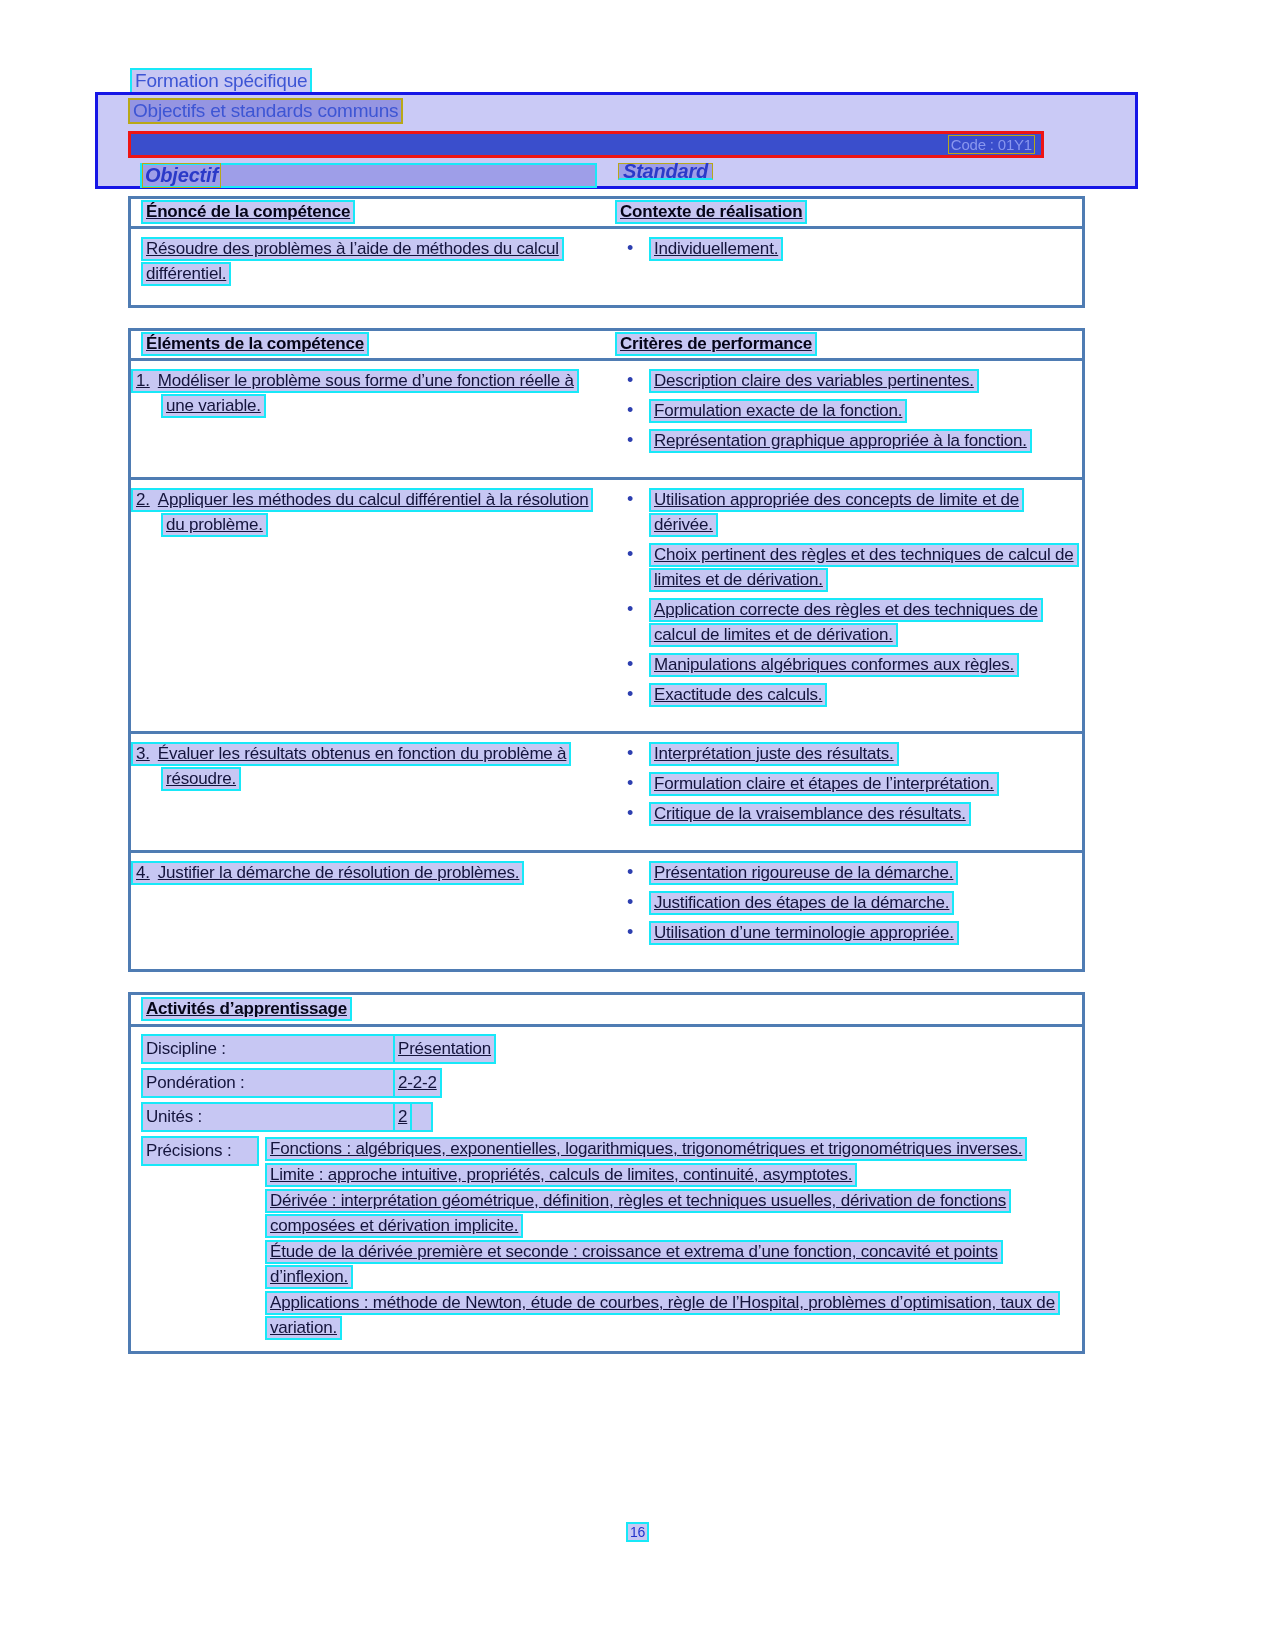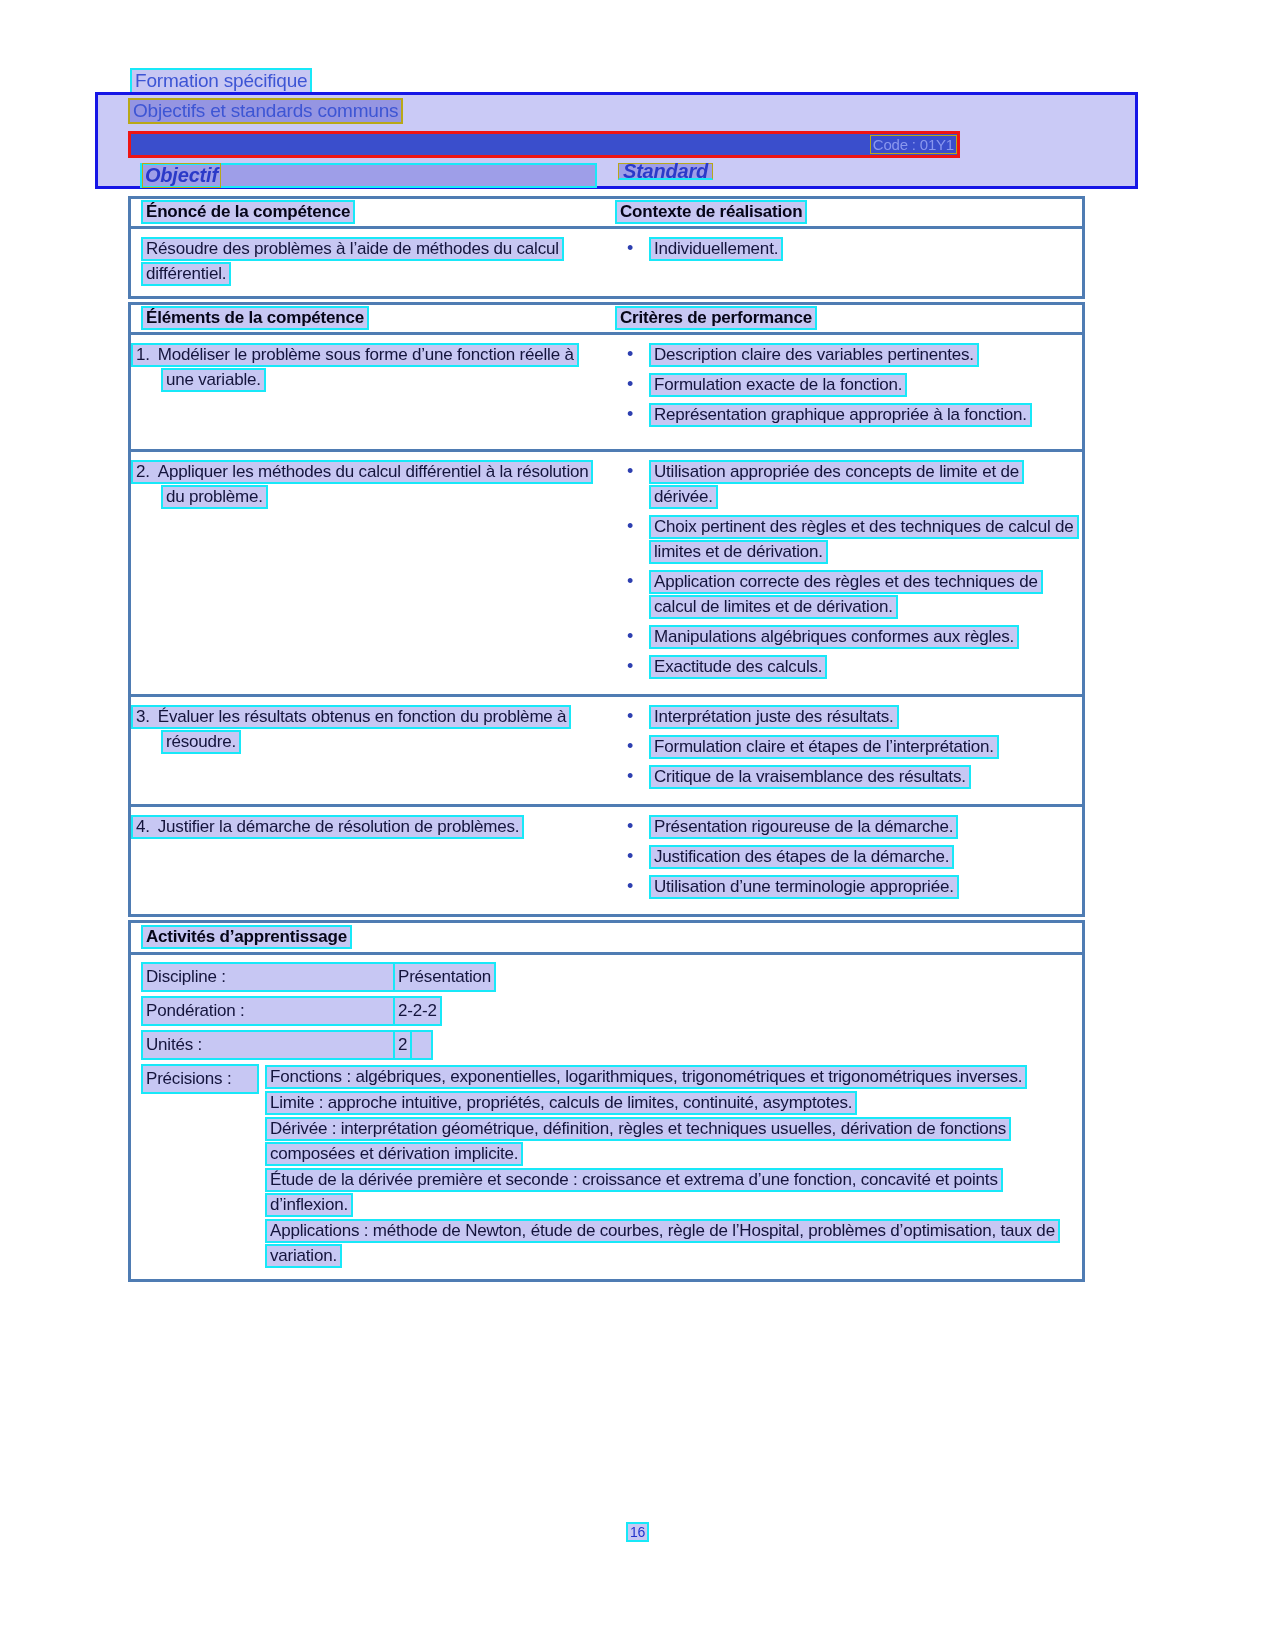--- a/index.html
+++ b/index.html
@@ -32,24 +32,24 @@
   }
   .header-box {
     position:absolute; left:95px; top:92px; width:1043px; height:97px;
     background:#cacaf6; border:3px solid #1616e6;
   }
   .crumb2 {
     position:absolute; left:30px; top:5px;
     font-size:19px; color:#3d55d4;
   }
   .code-bar {
-    position:absolute; left:30px; top:36px; width:832px; height:27px;
+    position:absolute; left:30px; top:36px; width:916px; height:27px;
     background:#3a4ecc; border:3px solid #ee1414;
     display:flex; align-items:center; justify-content:flex-end;
-    padding-right:0;
+    padding-right:6px;
   }
   .code-text {
     font-size:15px; color:#8a97ee;
     border:1px solid #b8a818; padding:0 2px;
   }
   .objectif-bar {
     position:absolute; left:42px; top:68px; width:457px; height:25px;
     background:#9e9ee8; border:2px solid #18e8f8;
     display:flex; align-items:center;
   }
@@ -59,30 +59,30 @@
   .objectif-word { border:1px solid #b8a818; padding:0 2px; }
   .standard-box {
     position:absolute; left:520px; top:68px; height:17px;
     background:#9e9ee8; border:1px solid #b8a818;
     border-bottom:2px solid #18e8f8;
     padding:0 4px; display:inline-flex; align-items:center;
   }
 
   
   .tables { position:absolute; left:128px; top:196px; width:957px; }
-  .tbl { border:3px solid #4f7cb3; background:#ffffff; margin-bottom:3px; }
+  .tbl { border:3px solid #4f7cb3; background:#ffffff; margin-bottom:20px;text-decoration:underline; }
   .tbl-header {
     display:grid; grid-template-columns:474px 1fr;
     border-bottom:3px solid #4f7cb3;
     padding:3px 0 4px 0;
   }
   .th { font-size:17px; font-weight:bold; color:#050518; padding:0 6px 0 10px; }
   .row {
     display:grid; grid-template-columns:474px 1fr;
-    padding-top:7px; padding-bottom:10px;
+    padding-top:7px; padding-bottom:19px;
   }
   .row + .row { border-top:3px solid #4f7cb3; }
   .cell-l { padding:0 14px 0 10px; font-size:17px; line-height:25px; }
   .cell-r { padding:0 4px 0 18px; font-size:17px; line-height:25px; }
   .hang { padding-left:30px; text-indent:-30px; }
   .num { margin-right:8px; }
   ul.crit { list-style:none; }
   ul.crit li {
     position:relative; padding-left:26px; margin-bottom:5px; line-height:25px;
   }

